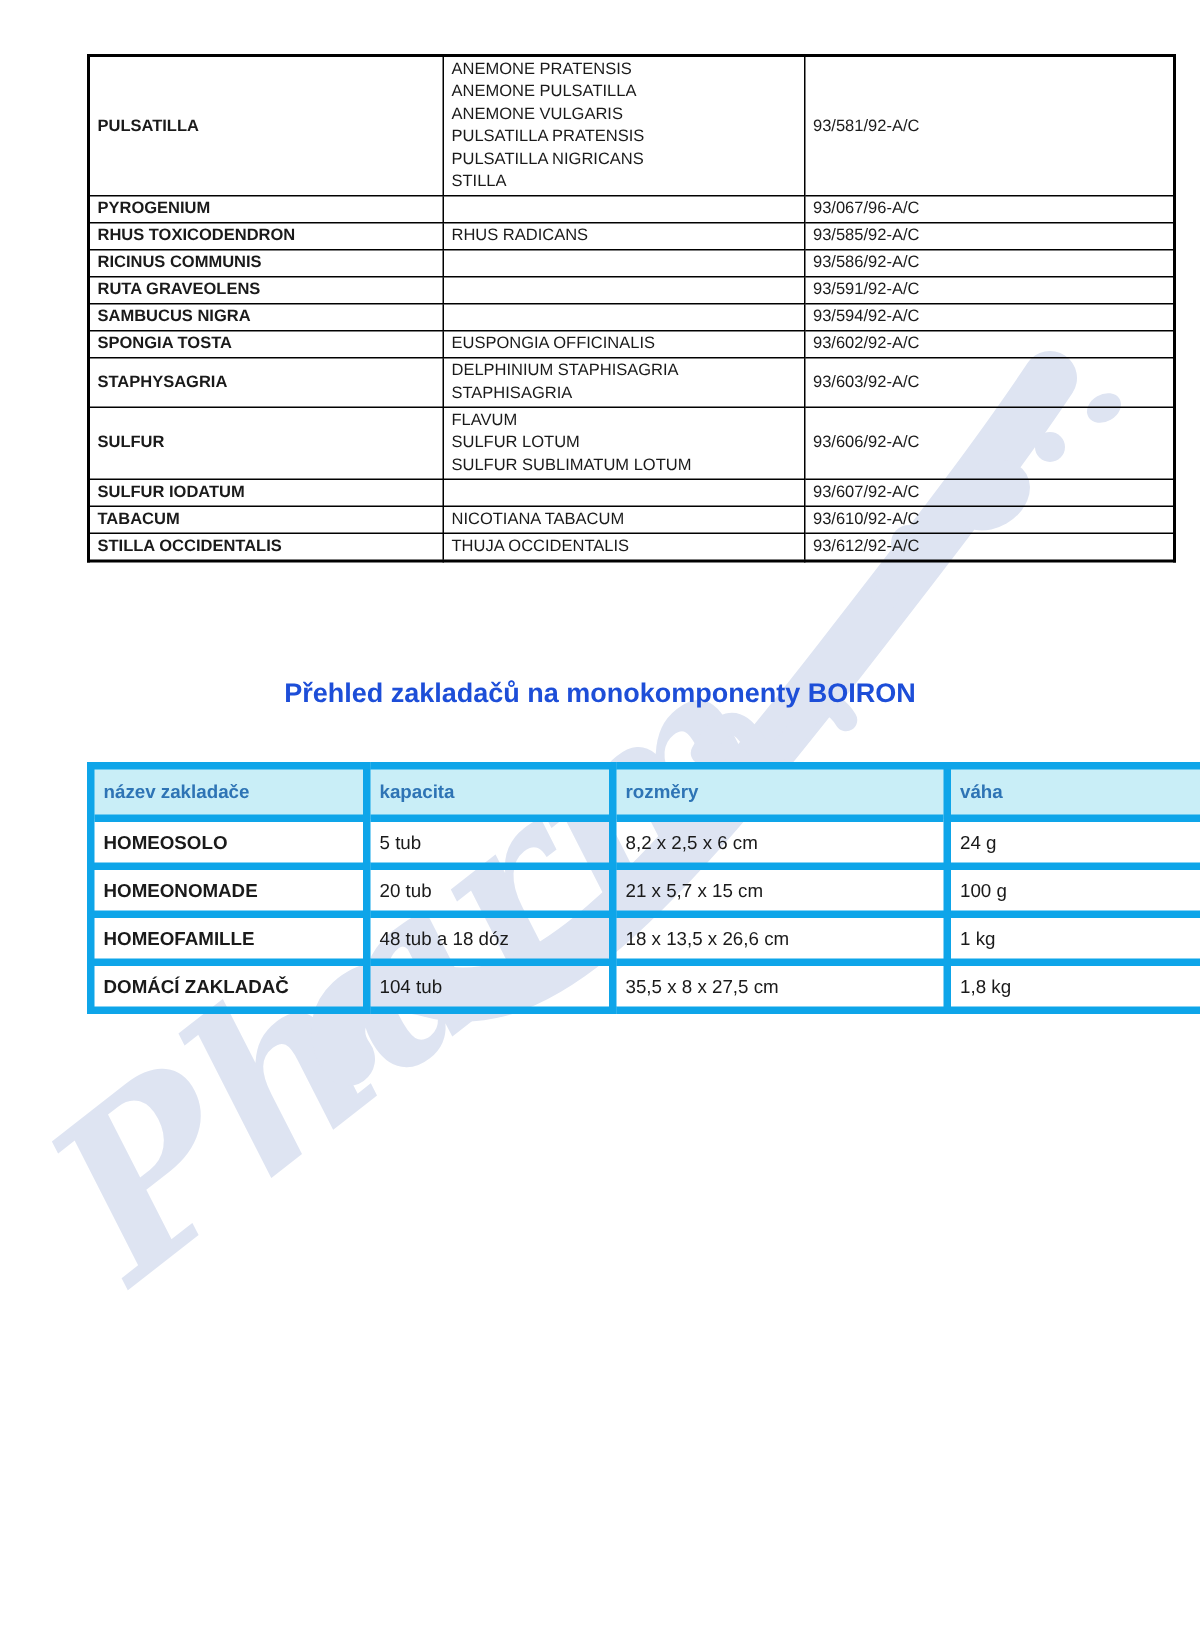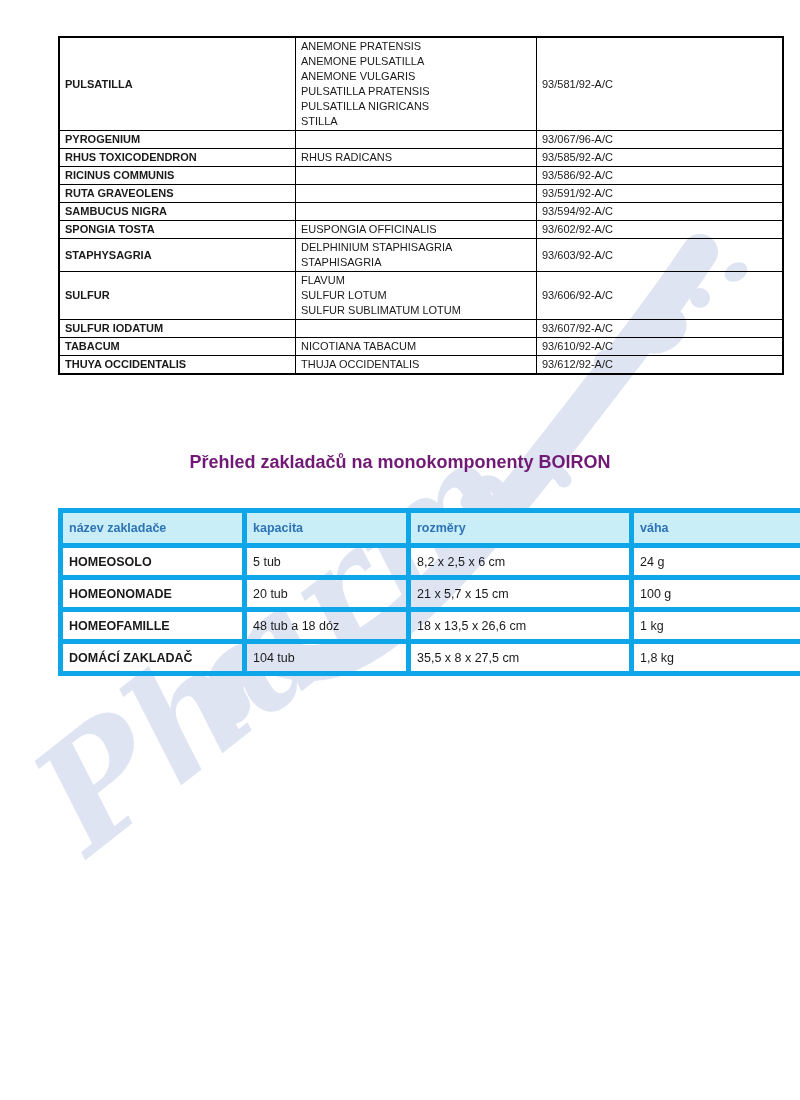--- a/index.html
+++ b/index.html
@@ -37,21 +37,21 @@
   table.registry td.syn{width:230px;white-space:pre-line;}
   table.registry td.code{width:235px;}
 
   
   .heading{
     position:absolute;left:0;top:452px;width:800px;
     margin:0;
     text-align:center;
     font-size:18px;
     font-weight:bold;
-    color:#701a75;
+    color:#1d4ed8;
   }
 
   
   table.organizers{
     position:absolute;left:58px;top:508px;
     width:690px;
     border-collapse:collapse;
     table-layout:fixed;
     font-size:12.5px;
     color:#1a1a1a;
@@ -159,21 +159,21 @@
             <td class="name">SULFUR IODATUM</td>
             <td class="syn"></td>
             <td class="code">93/607/92-A/C</td>
           </tr>
           <tr>
             <td class="name">TABACUM</td>
             <td class="syn">NICOTIANA TABACUM</td>
             <td class="code">93/610/92-A/C</td>
           </tr>
           <tr>
-            <td class="name">THUYA OCCIDENTALIS</td>
+            <td class="name">STILLA OCCIDENTALIS</td>
             <td class="syn">THUJA OCCIDENTALIS</td>
             <td class="code">93/612/92-A/C</td>
           </tr>
         </tbody>
     </table>
 
     <h1 class="heading">Přehled zakladačů na monokomponenty BOIRON</h1>
 
     <table class="organizers">
       <thead>

